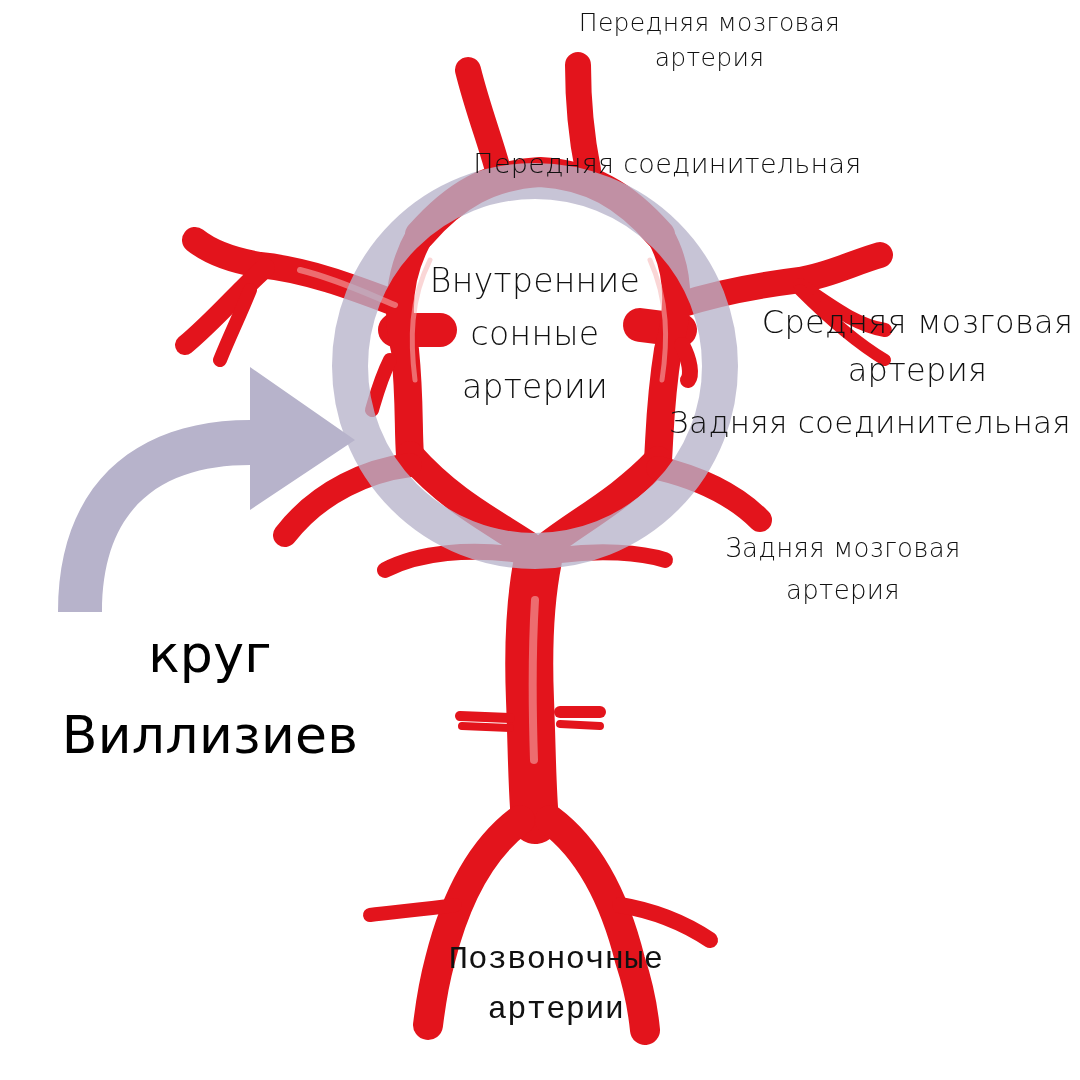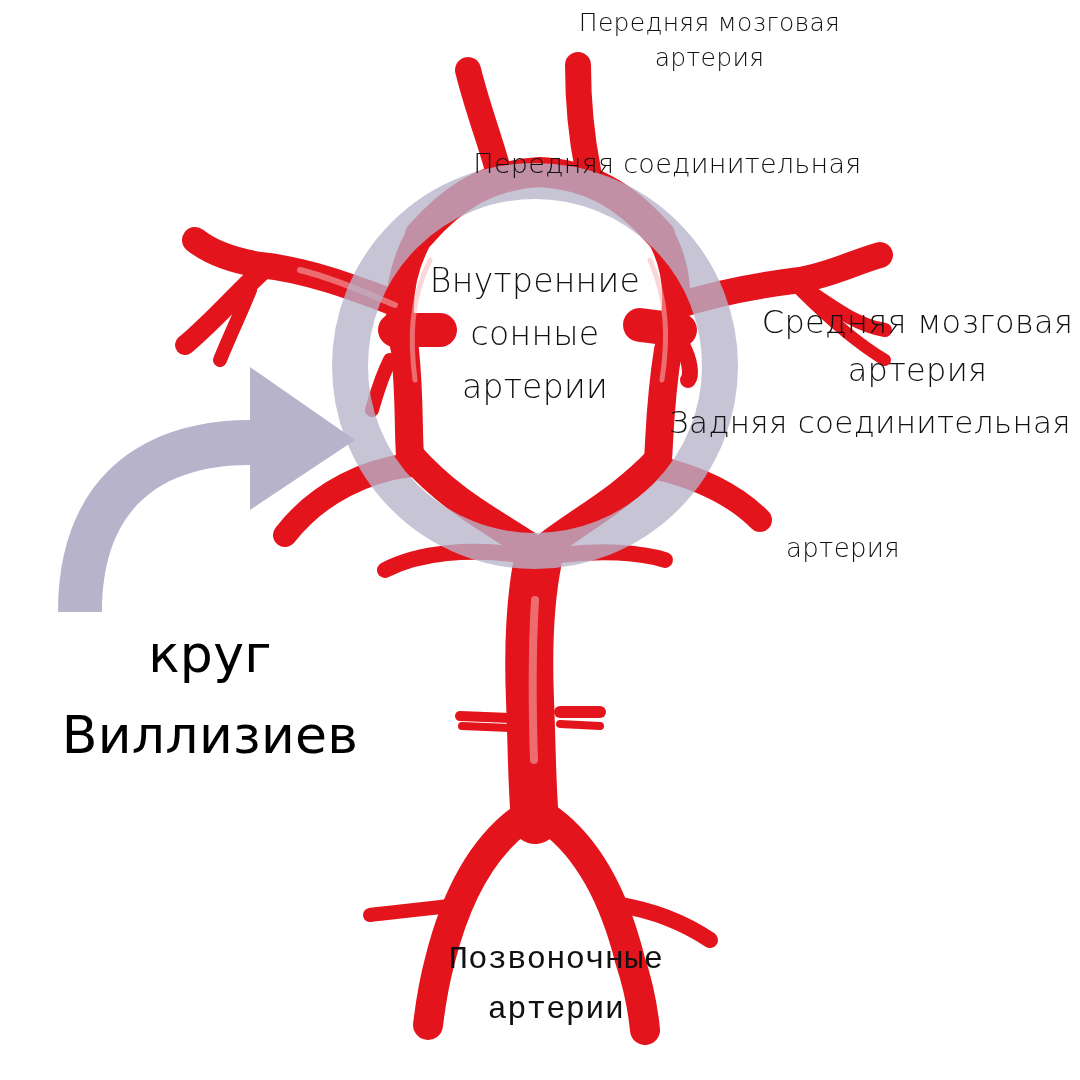--- a/index.html
+++ b/index.html
@@ -101,20 +101,21 @@
   <div>Внутренние</div>
   <div>сонные</div>
   <div>артерии</div>
 </div>
 
 <div class="label l-med" style="left:666px; top:402px; width:408px; font-size:31px;">
   <div>Задняя соединительная</div>
 </div>
 
 <div class="label l-small" style="left:712px; top:528px; width:262px;">
+  <div>Задняя мозговая</div>
   <div>артерия</div>
 </div>
 
 <div class="label l-big" style="left:430px; top:935px; width:252px; font-size:32px; line-height:1.55;font-family:Liberation Mono, monospace;">
   <div>Позвоночные</div>
   <div>артерии</div>
 </div>
 
 <div class="label l-title" style="left:40px; top:614px; width:340px;">
   <div>круг</div>

